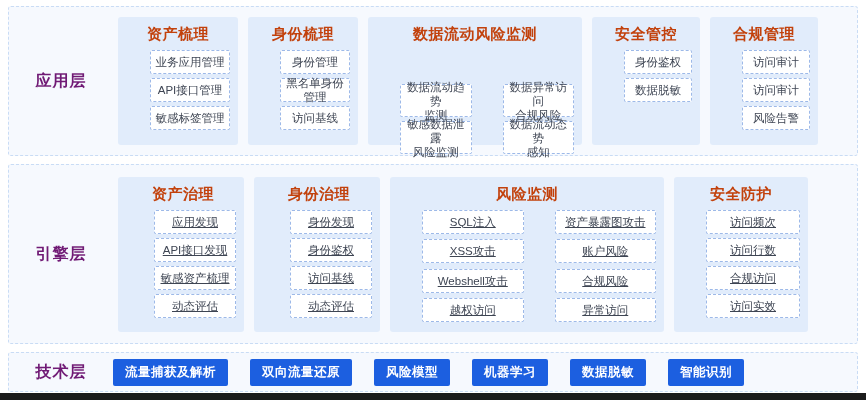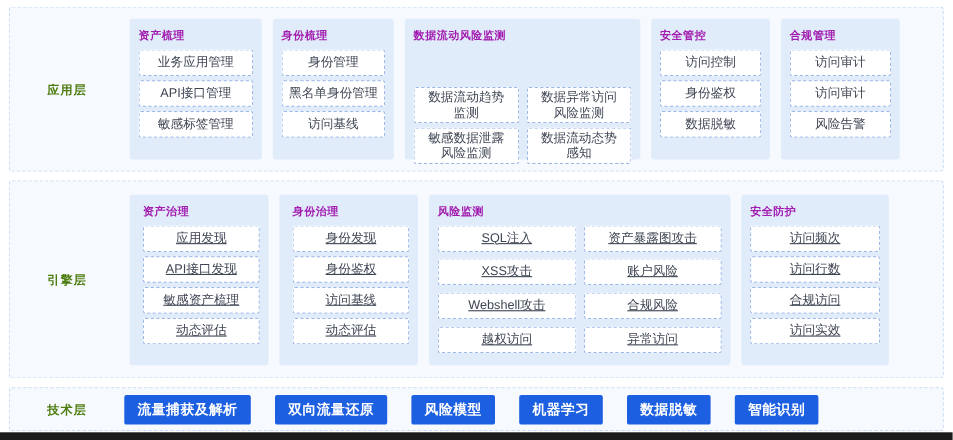--- a/index.html
+++ b/index.html
@@ -27,22 +27,22 @@
     align-items:center;
   }
   #layer-app   { left:8px;  top:6px;   width:850px; height:150px; }
   #layer-engine{ left:8px;  top:164px; width:850px; height:180px; }
   #layer-tech  { left:8px;  top:352px; width:850px; height:40px;font-family:Liberation Serif, serif;  }
 
   .layer-label{
     width:104px;
     flex:0 0 104px;
     text-align:center;
-    color:#4d7c0f;
-    font-size:11px;
+    color:#701a75;
+    font-size:16px;
     font-weight:bold;
     letter-spacing:1px;
     user-select:none;
   }
 
   .layer-body{
     flex:1 1 auto;
     display:flex;
     align-items:stretch;
     height:100%;
@@ -55,24 +55,24 @@
     background:#e1ecfb;
     border-radius:3px;
     box-sizing:border-box;
     padding:8px 8px 8px 8px;
     margin:0 5px;
     display:flex;
     flex-direction:column;
     align-self:center;
   }
   .group-title{
-    color:#a21caf;
-    font-size:10px;
+    color:#c2410c;
+    font-size:15px;
     font-weight:bold;
-    text-align:left;
+    text-align:center;
     letter-spacing:.5px;
     margin-bottom:6px;
     user-select:none;
   }
   .group-items{
     display:flex;
     flex-direction:column;
     gap:4px;
     flex:1 1 auto;
   }
@@ -91,20 +91,21 @@
     font-size:11.5px;
     line-height:14px;
     text-align:center;
     display:flex;
     align-items:center;
     justify-content:center;
     padding:3px 4px;
     box-sizing:border-box;
     white-space:pre-line;
     user-select:none;
+    margin-left:24px;
   }
 
   
   #layer-app .group{ height:128px; }
   #layer-app .item{ min-height:22px; }
   #layer-app .group-items.two-col .item{ height:33px; }
   #layer-app .group-items:not(.two-col) .item{ height:24px; }
 
   
   #layer-engine .group{ height:155px; }
@@ -174,32 +175,31 @@
           <div class="item">访问基线</div>
         </div>
       </div>
 
       <div class="group g-w-210">
         <div class="group-title">数据流动风险监测</div>
         <div class="group-items two-col">
           <div class="item">数据流动趋势
 监测</div>
           <div class="item">数据异常访问
-风险监测</div>
+合规风险</div>
           <div class="item">敏感数据泄露
 风险监测</div>
           <div class="item">数据流动态势
 感知</div>
         </div>
       </div>
 
       <div class="group g-w-95">
         <div class="group-title">安全管控</div>
         <div class="group-items">
-          <div class="item">访问控制</div>
           <div class="item">身份鉴权</div>
           <div class="item">数据脱敏</div>
         </div>
       </div>
 
       <div class="group g-w-95">
         <div class="group-title">合规管理</div>
         <div class="group-items">
           <div class="item">访问审计</div>
           <div class="item">访问审计</div>

